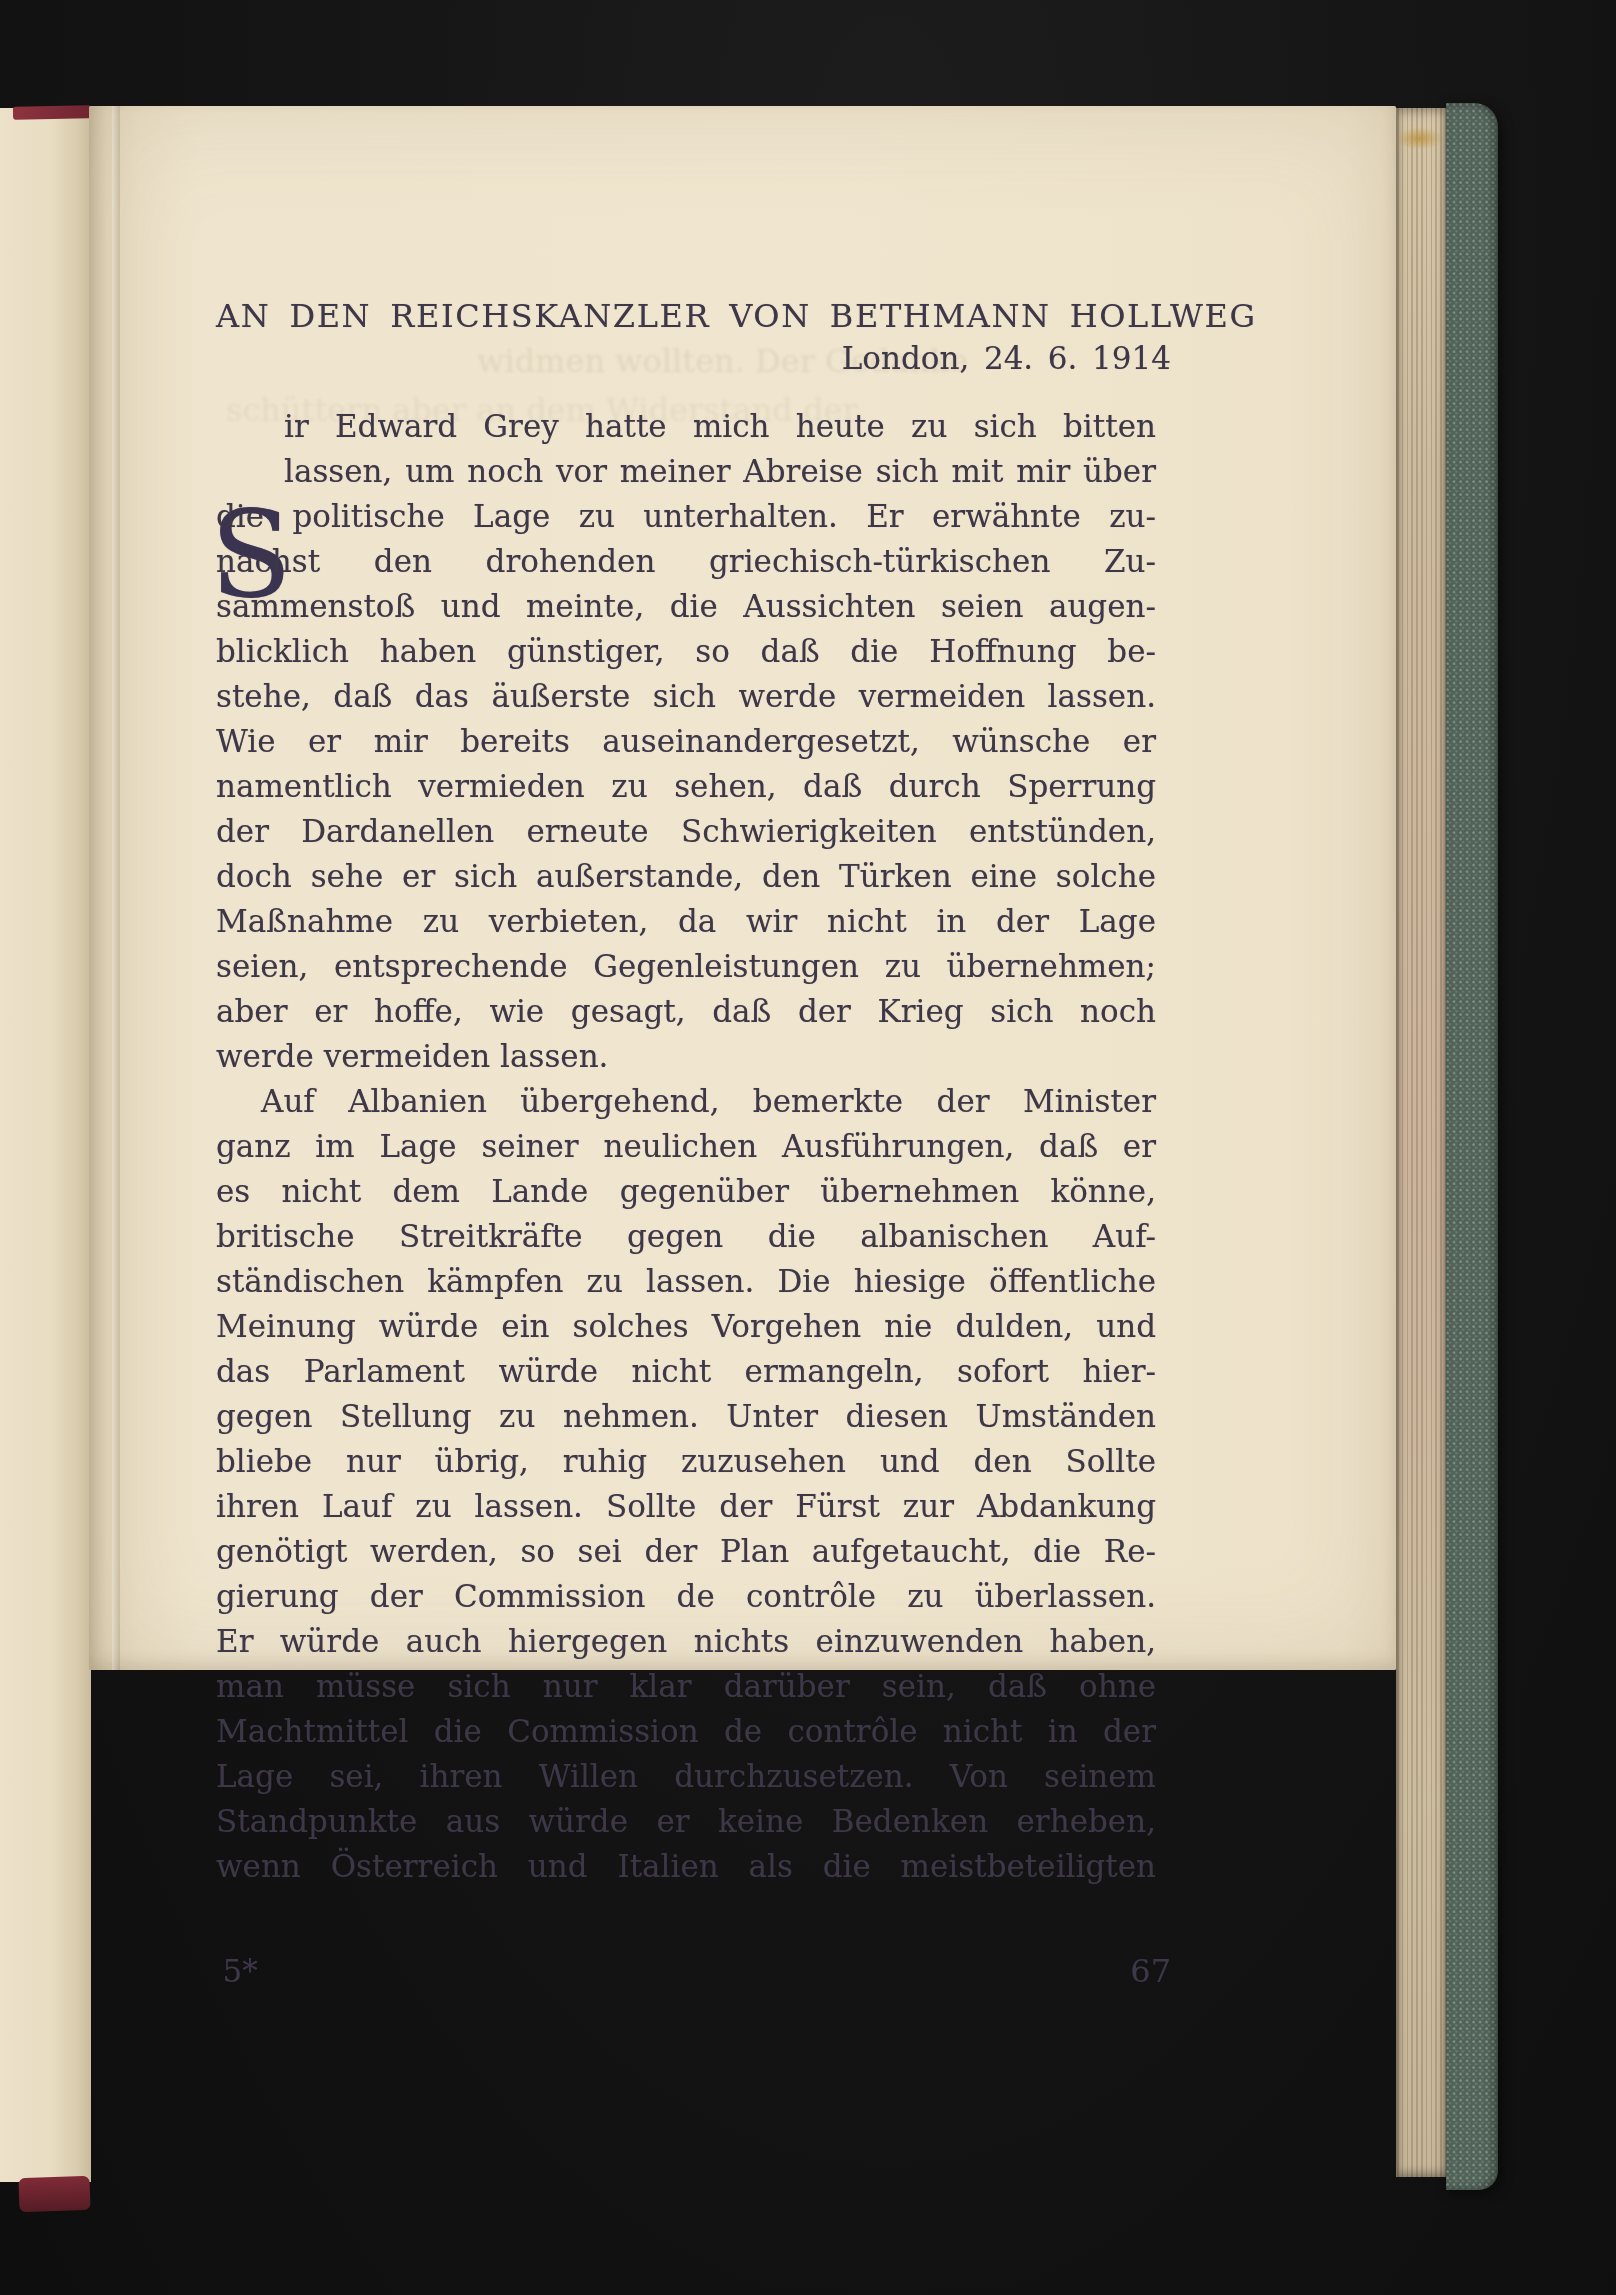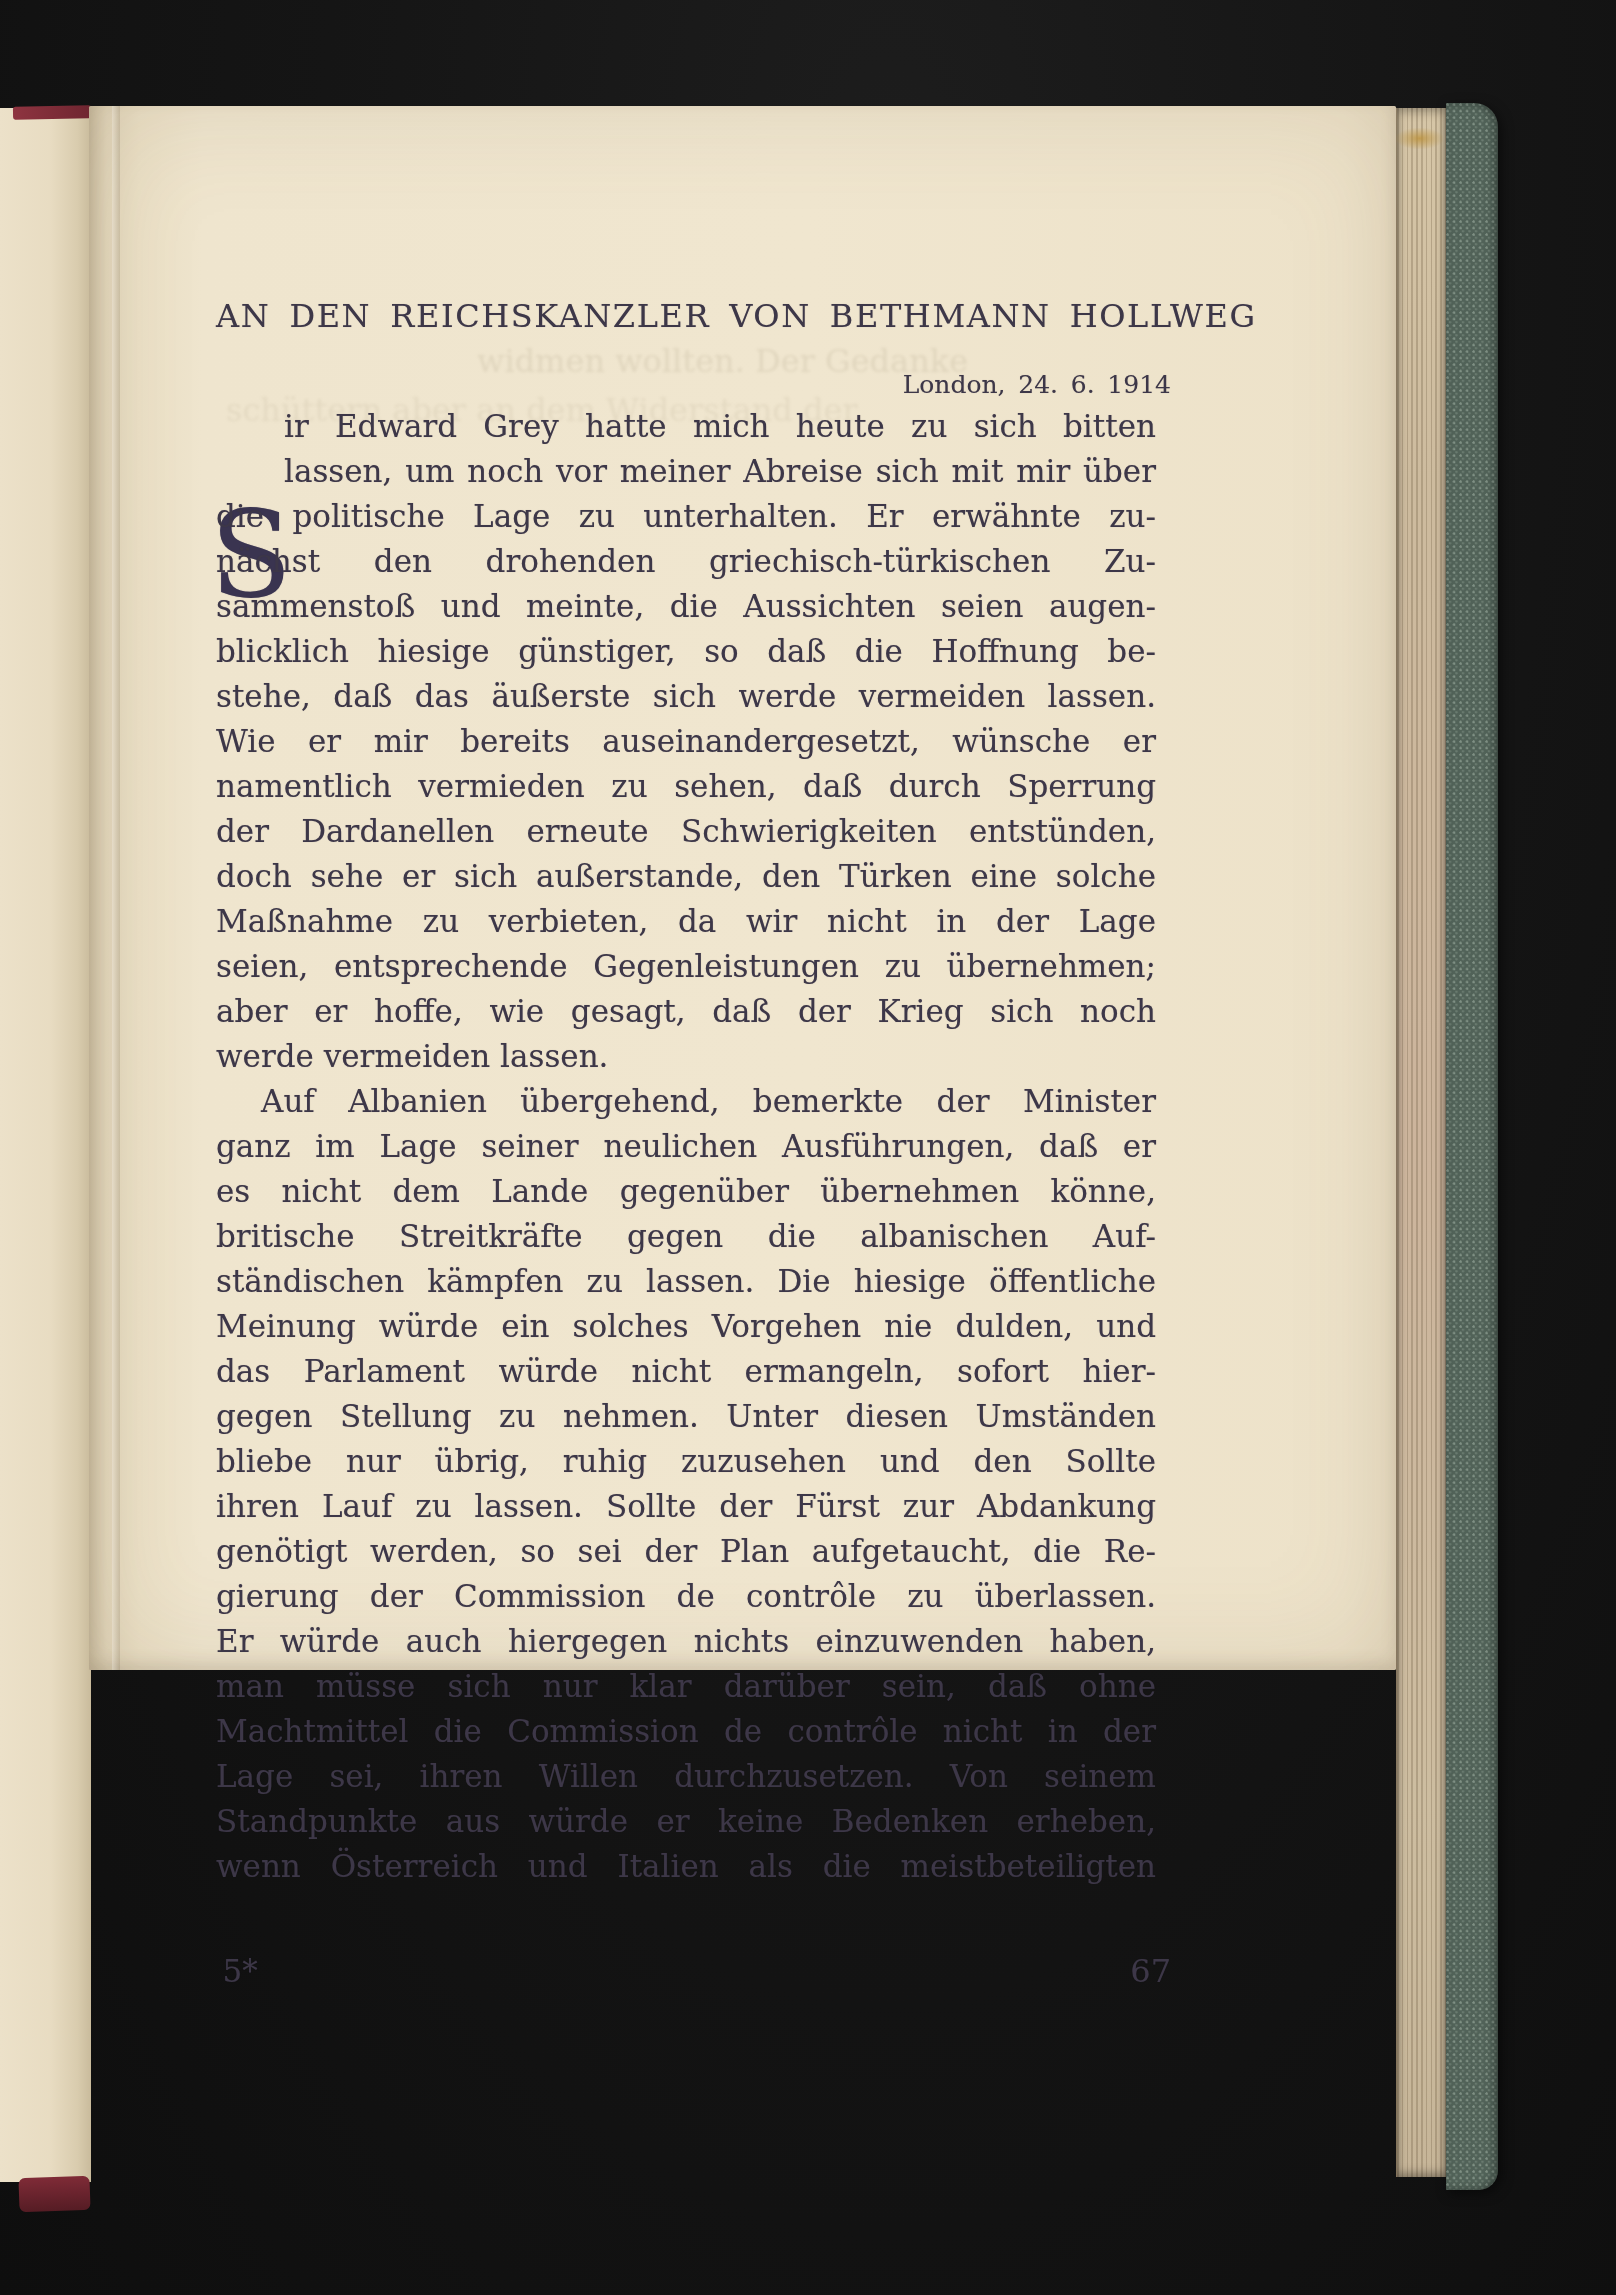--- a/index.html
+++ b/index.html
@@ -64,21 +64,21 @@
 
   
   .ink{color:#3d3748;text-shadow:0 0 0.8px rgba(61,55,72,.35);}
   .header{
     left:127px;top:192px;width:970px;
     font-size:32px;letter-spacing:1.6px;word-spacing:7.3px;line-height:36px;
     white-space:nowrap;
   }
   .dateline{
     left:127px;top:234px;width:955px;
-    font-size:25px;text-align:right;line-height:36px;word-spacing:4.8px;margin-top:27px;
+    font-size:31px;text-align:right;line-height:36px;word-spacing:4.8px;
   }
   .body-text{
     left:127px;top:298px;width:940px;
     font-size:31px;line-height:45px;
   }
   .line{
     text-align:justify;text-align-last:justify;
     height:45px;overflow:visible;
   }
   .line.dropline{padding-left:68px;}
@@ -120,21 +120,21 @@
   <div class="abs dateline ink">London, 24. 6. 1914</div>
 
   <div class="abs drop-cap">S</div>
 
   <div class="abs body-text ink">
     <div class="line dropline">ir Edward Grey hatte mich heute zu sich bitten</div>
     <div class="line dropline">lassen, um noch vor meiner Abreise sich mit mir über</div>
     <div class="line">die politische Lage zu unterhalten. Er erwähnte zu-</div>
     <div class="line">nächst den drohenden griechisch-türkischen Zu-</div>
     <div class="line">sammenstoß und meinte, die Aussichten seien augen-</div>
-    <div class="line">blicklich hiesige günstiger, so daß die Hoffnung be-</div>
+    <div class="line">blicklich haben günstiger, so daß die Hoffnung be-</div>
     <div class="line">stehe, daß das äußerste sich werde vermeiden lassen.</div>
     <div class="line">Wie er mir bereits auseinandergesetzt, wünsche er</div>
     <div class="line">namentlich vermieden zu sehen, daß durch Sperrung</div>
     <div class="line">der Dardanellen erneute Schwierigkeiten entstünden,</div>
     <div class="line">doch sehe er sich außerstande, den Türken eine solche</div>
     <div class="line">Maßnahme zu verbieten, da wir nicht in der Lage</div>
     <div class="line">seien, entsprechende Gegenleistungen zu übernehmen;</div>
     <div class="line">aber er hoffe, wie gesagt, daß der Krieg sich noch</div>
     <div class="line para-end">werde vermeiden lassen.</div>
     <div class="line indent">Auf Albanien übergehend, bemerkte der Minister</div>

